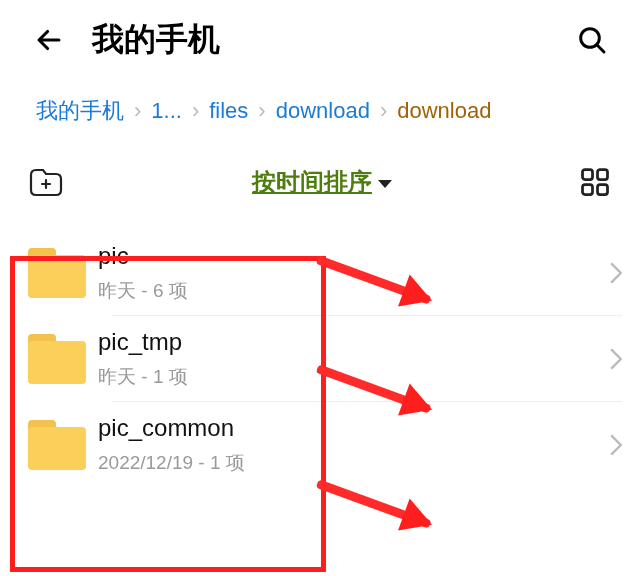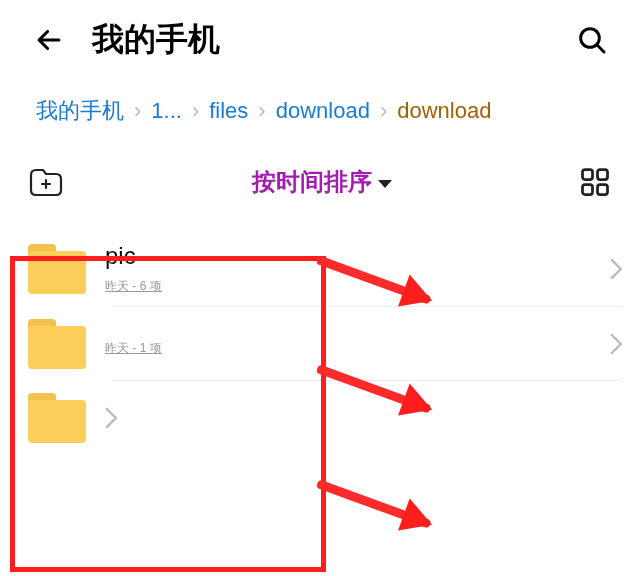--- a/index.html
+++ b/index.html
@@ -47,40 +47,41 @@
       padding: 24px 30px 14px 28px;
     }
     .add-folder-btn { display: flex; }
     .sort-btn {
       flex: 1;
       display: flex;
       justify-content: center;
       align-items: center;
       font-size: 24px;
       font-weight: 700;
-      color: #a21caf;
+      color: #4d7c0f;
       gap: 6px;
+      text-decoration: underline;
     }
     .sort-caret {
       width: 0; height: 0;
       border-left: 7px solid transparent;
       border-right: 7px solid transparent;
       border-top: 8px solid #222;
       margin-top: 3px;
     }
     .view-toggle { display: flex; }
     .list {
       margin-top: 18px;
       position: relative;
     }
     .row {
       display: flex;
       align-items: center;
       padding: 12px 18px 12px 28px;
-      gap: 19px;
+      gap: 12px;
       position: relative;
     }
     .divider {
       position: absolute;
       bottom: 0;
       left: 112px;
       right: 18px;
       height: 1px;
       background: #eee;
     }
@@ -102,24 +103,23 @@
       background: #fccf5b;
       border-radius: 4px;
     }
     .row-text { flex: 1; }
     .row-name {
       font-size: 24px;
       color: #111;
       font-weight: 400;
     }
     .row-meta {
-      font-size: 12px;
+      font-size: 19px;
       color: #9a9a9a;
       margin-top: 8px;
-      text-decoration: underline;
     }
     .chevron { display: flex; }
     
     .hl-box {
       position: absolute;
       border: 5px solid #ff1e1e;
       pointer-events: none;
     }
     
     .arrow {
@@ -211,35 +211,40 @@
     </div>
     <div class="divider"></div>
   </div>
 
   <div class="row">
     <div class="folder-icon">
       <div class="tab"></div>
         <div class="body"></div>
     </div>
     <div class="row-text">
+      <div class="row-name">pic_tmp</div>
       <div class="row-meta">昨天 - 1 项</div>
     </div>
     <div class="chevron">
       <svg width="12" height="22" viewBox="0 0 10 18" fill="none">
           <path d="M1 1l8 8-8 8" stroke="#bbb" stroke-width="2"></path>
         </svg>
     </div>
     <div class="divider"></div>
   </div>
 
   <div class="row">
     <div class="folder-icon">
       <div class="tab"></div>
         <div class="body"></div>
     </div>
+    <div class="row-text">
+      <div class="row-name">pic_common</div>
+      <div class="row-meta">2022/12/19 - 1 项</div>
+    </div>
     <div class="chevron">
       <svg width="12" height="22" viewBox="0 0 10 18" fill="none">
           <path d="M1 1l8 8-8 8" stroke="#bbb" stroke-width="2"></path>
         </svg>
     </div>
   </div>
 
 </div>
 
 <div class="hl-box" style="top:256px;left:10px;width:316px;height:316px"></div>

